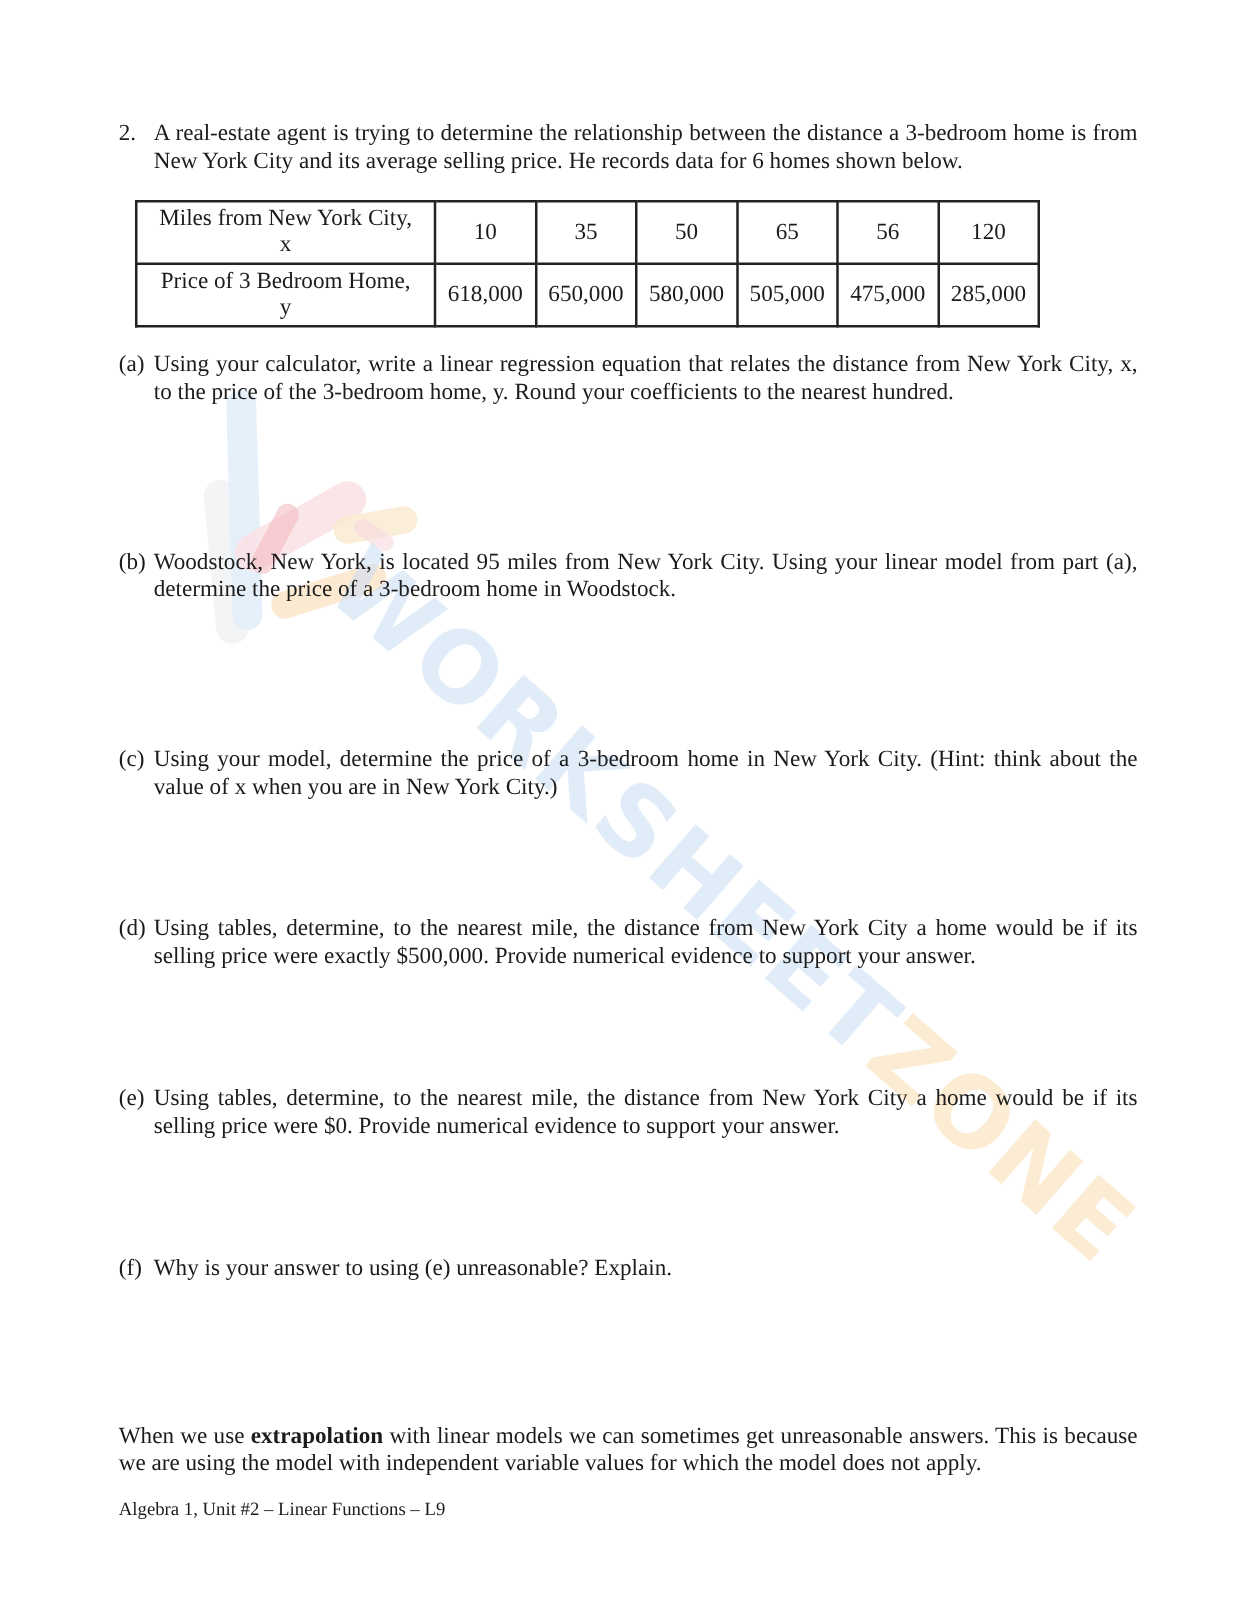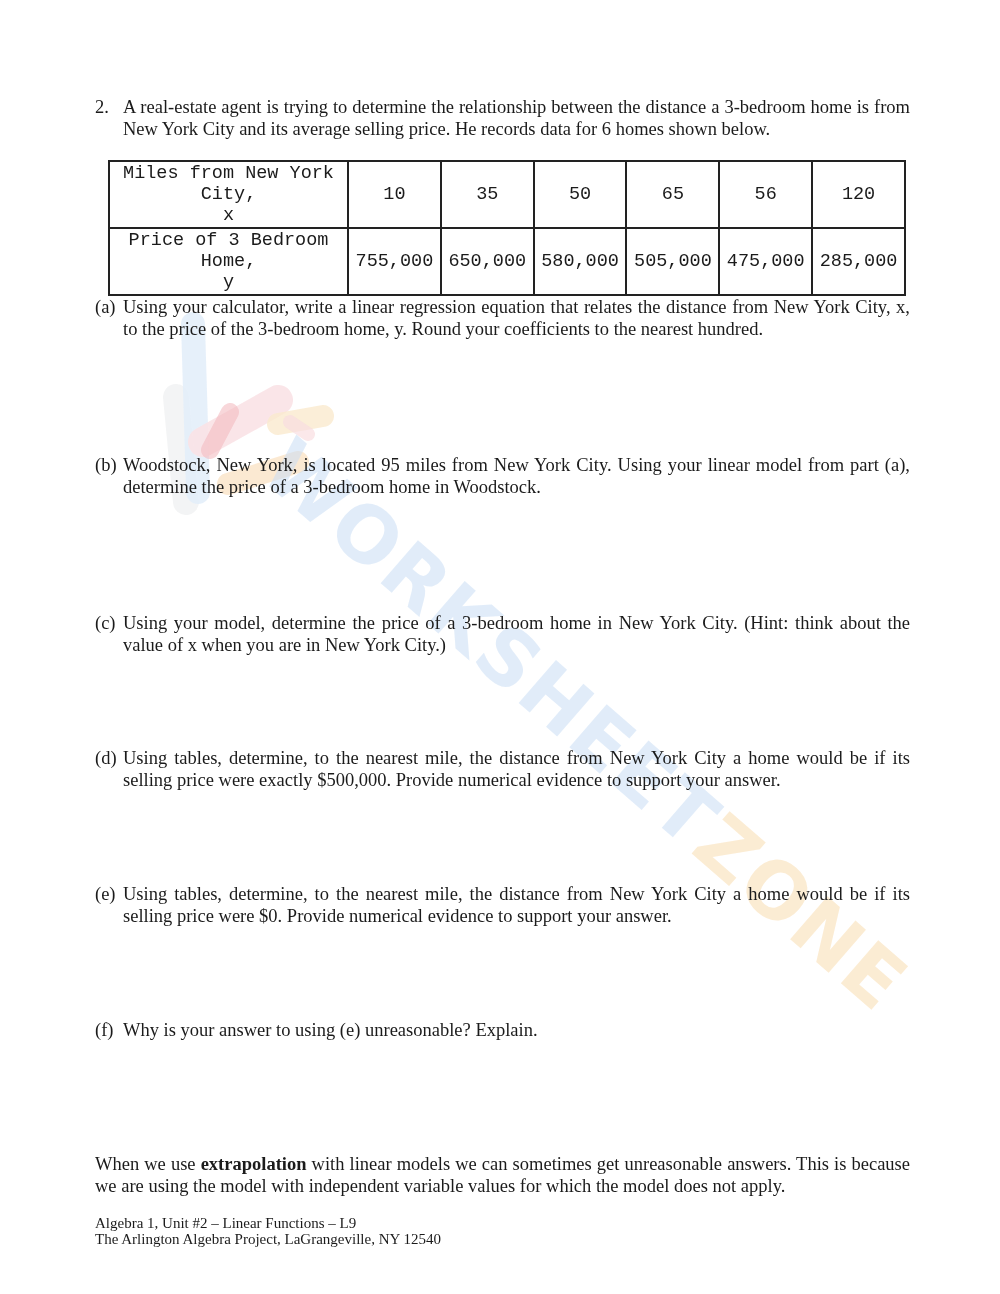--- a/index.html
+++ b/index.html
@@ -20,23 +20,22 @@
   .content{
     position:absolute;inset:0;z-index:1;
     padding:96px 90px 0 95px;box-sizing:border-box;
     font-size:18.5px;line-height:22px;
   }
   .hang{display:flex;align-items:flex-start;}
   .hang .lbl{flex:0 0 28px;}
   .hang .txt{flex:1 1 auto;text-align:justify;}
   .question{margin-bottom:20px;}
   table.data{
-    border-collapse:collapse;width:798px;margin-left:13px;
+    border-collapse:collapse;width:724px;margin-left:13px;margin-bottom:19px;
     table-layout:fixed;
-    font-family:Liberation Mono, monospace;
   }
   table.data td{
     border:2px solid #222;text-align:center;vertical-align:middle;
     height:46px;padding:1px 2px;font-size:18.5px;line-height:21px;
   }
   td.rowhead{width:233px;}
   .part-a,.part-b{margin-bottom:114px;}
   .part-c{margin-bottom:91px;}
   .part-d,.part-e{margin-bottom:92px;}
   .part-f{margin-bottom:112px;}
@@ -83,21 +82,21 @@
         <td>50</td>
         <td>65</td>
         <td>56</td>
         <td>120</td>
       </tr>
       <tr>
         <td class="rowhead">
           <span>Price of 3 Bedroom Home,</span><br>
           <span>y</span>
         </td>
-        <td>755,000</td>
+        <td>618,000</td>
         <td>650,000</td>
         <td>580,000</td>
         <td>505,000</td>
         <td>475,000</td>
         <td>285,000</td>
       </tr>
     </tbody>
   </table>
 
   <div class="hang part-a">
@@ -127,16 +126,15 @@
 
   <div class="hang part-f">
     <span class="lbl">(f)</span>
     <span class="txt">Why is your answer to using (e) unreasonable?  Explain.</span>
   </div>
 
   <div class="closing"><span>When we use </span><b>extrapolation</b><span> with linear models we can sometimes get unreasonable answers.  This is because we are using the model with independent variable values for which the model does not apply.</span></div>
 
   <div class="footer">
     <div>Algebra 1, Unit #2 –  Linear Functions – L9</div>
-    <div>The Arlington Algebra Project, LaGrangeville, NY  12540</div>
   </div>
 
 </div>
 
 </body></html>

